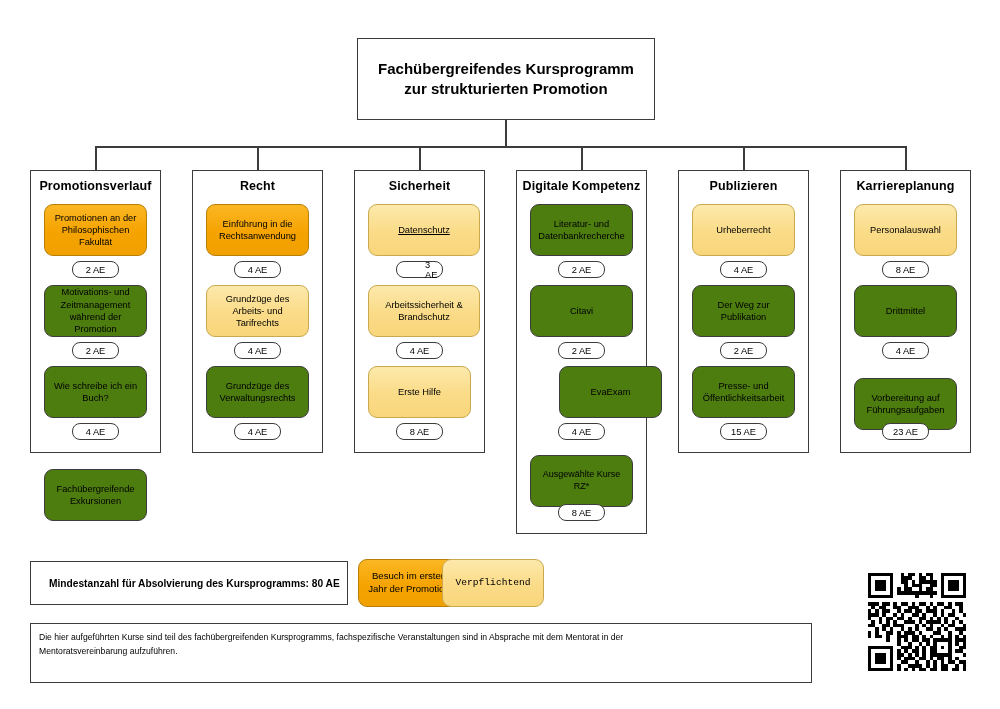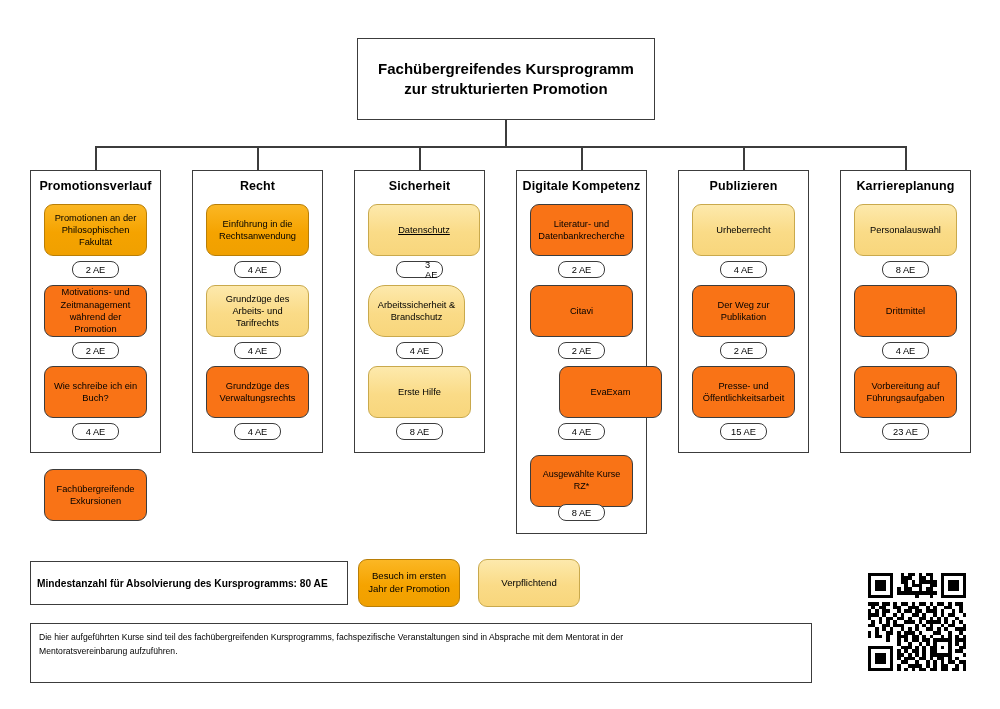--- a/index.html
+++ b/index.html
@@ -54,21 +54,21 @@
   .card{
     position:absolute;
     border:1.2px solid #3c3c3c;
     border-radius:9px;
     box-sizing:border-box;
     display:flex;align-items:center;justify-content:center;
     text-align:center;
     font-size:9.3px;
     line-height:1.32;
     padding:2px 4px;
-    background:#f97316;
+    background:#4d7c0f;
   }
   .card.orange{
     background:linear-gradient(180deg,#fbb724 0%,#f5a300 55%,#f0a000 100%);
     border-color:#b97e06;
   }
   .card.yellow{
     background:linear-gradient(180deg,#fde9ac 0%,#fadb87 55%,#f8d67c 100%);
     border-color:#c9a94c;
   }
 
@@ -84,42 +84,43 @@
     height:17px;
     z-index:5;
   }
 
   
   .minbox{
     position:absolute;
     left:30px;top:561px;width:318px;height:44px;
     border:1.5px solid #3c3c3c;background:#fff;
     display:flex;align-items:center;
-    padding-left:6px;
+    padding-left:18px;
     font-weight:bold;font-size:10.2px;
     box-sizing:border-box;
   }
   .legend-chip{
     position:absolute;
     border-radius:9px;
     border:1.2px solid #b97e06;
     display:flex;align-items:center;justify-content:center;
     text-align:center;
     font-size:9.6px;line-height:1.35;
     box-sizing:border-box;
     height:48px;width:102px;top:559px;
   }
   .legend-chip.orange{
     left:358px;
     background:linear-gradient(180deg,#fbb724 0%,#f5a300 55%,#f0a000 100%);
   }
   .legend-chip.yellow{
-    left:478px;
+    left:442px;
     border-color:#c9a94c;
     background:linear-gradient(180deg,#fde9ac 0%,#fadb87 55%,#f8d67c 100%);
+    font-family:Liberation Mono, monospace;
   }
 
   .footnote{
     position:absolute;
     left:30px;top:623px;width:782px;height:60px;
     border:1.2px solid #3c3c3c;background:#fff;
     box-sizing:border-box;
     padding:7px 8px 0 8px;
     font-size:8.6px;
     line-height:1.62;
@@ -205,21 +206,21 @@
 
   <div class="col" style="left:354px;top:170px;width:131px;height:283px;">
     <div class="col-title">Sicherheit</div>
   </div>
   <div class="card yellow" style="left:368px;top:204px;width:112px;height:52px;text-decoration:underline;">
     <span>Datenschutz</span>
   </div>
   <div class="ae" style="left:396px;top:261px;width:47px;padding-left:28px;">
     <span>3 AE</span>
   </div>
-  <div class="card yellow" style="left:368px;top:285px;width:97px;height:52px;border-radius:17px;">
+  <div class="card yellow" style="left:368px;top:285px;width:112px;height:52px;">
     <span>Arbeitssicherheit &amp; Brandschutz</span>
   </div>
   <div class="ae" style="left:396px;top:342px;width:47px;">
     <span>4 AE</span>
   </div>
   <div class="card yellow" style="left:368px;top:366px;width:103px;height:52px;">
     <span>Erste Hilfe</span>
   </div>
   <div class="ae" style="left:396px;top:423px;width:47px;">
     <span>8 AE</span>
@@ -283,21 +284,21 @@
   </div>
   <div class="ae" style="left:882px;top:261px;width:47px;">
     <span>8 AE</span>
   </div>
   <div class="card" style="left:854px;top:285px;width:103px;height:52px;">
     <span>Drittmittel</span>
   </div>
   <div class="ae" style="left:882px;top:342px;width:47px;">
     <span>4 AE</span>
   </div>
-  <div class="card" style="left:854px;top:366px;width:103px;height:52px;">
+  <div class="card" style="left:854px;top:378px;width:103px;height:52px;">
     <span>Vorbereitung auf Führungsaufgaben</span>
   </div>
   <div class="ae" style="left:882px;top:423px;width:47px;">
     <span>23 AE</span>
   </div>
 
   <div class="minbox">
     <span>Mindestanzahl für Absolvierung des Kursprogramms: 80 AE</span>
   </div>
   <div class="legend-chip orange">

